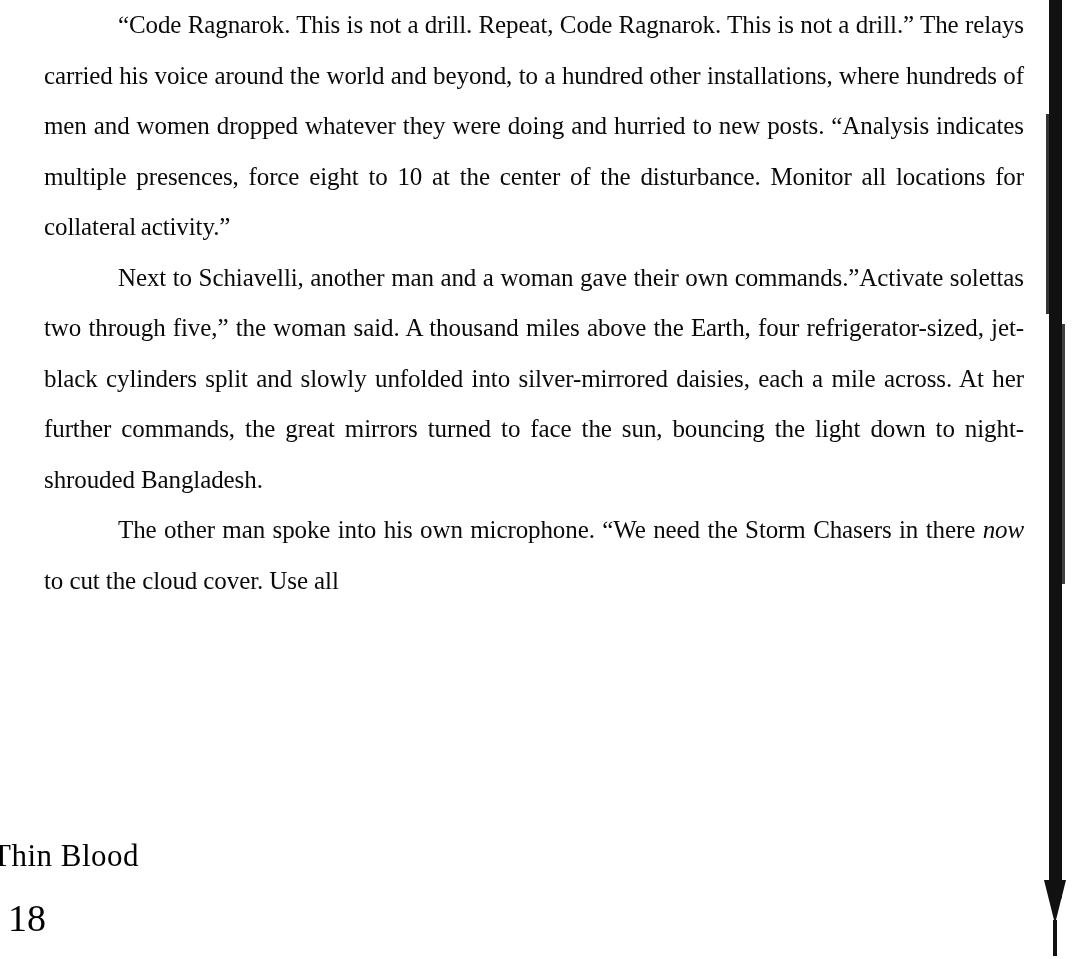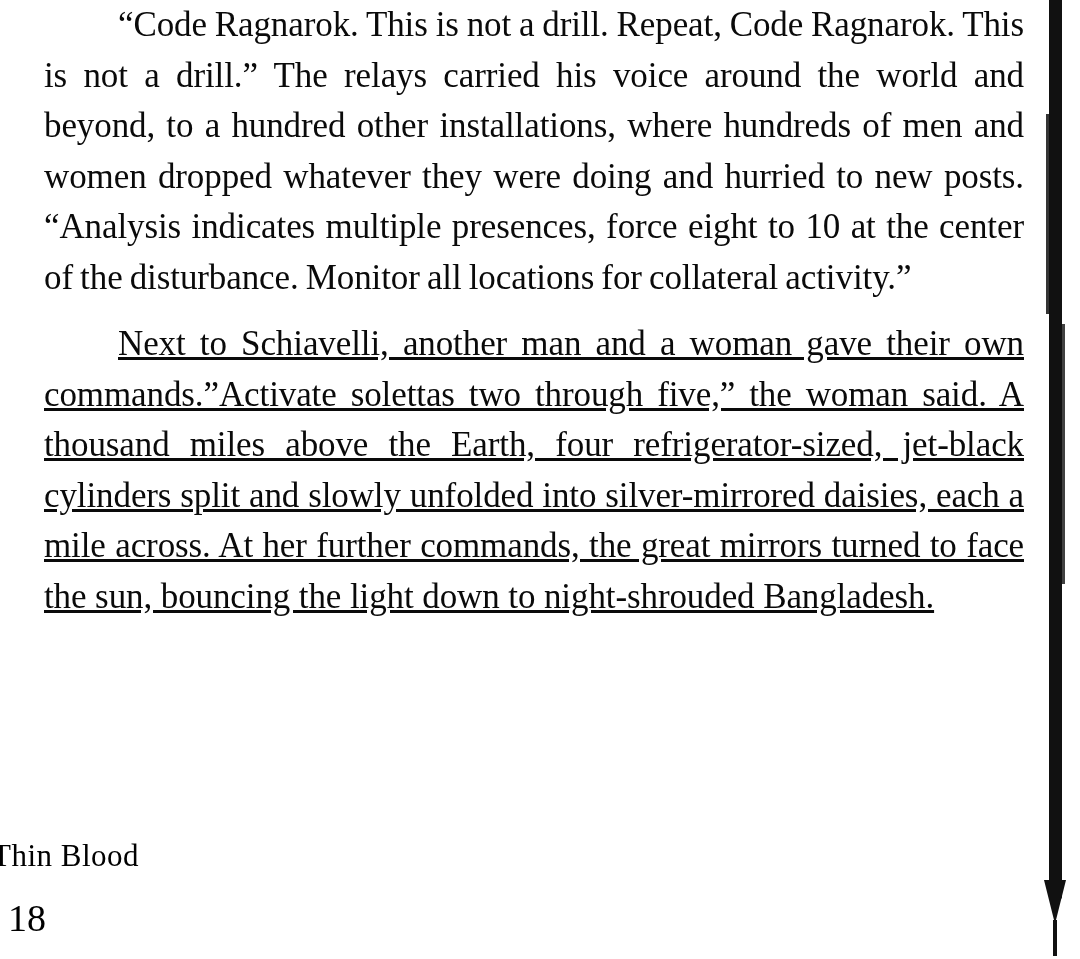--- a/index.html
+++ b/index.html
@@ -24,21 +24,21 @@
   
   .text-column {
     position: absolute;
     left: 44px;
     top: 0px;
     width: 980px;
   }
 
   .para {
     font-family: "Liberation Serif", serif;
-    font-size: 35px;
+    font-size: 25px;
     line-height: 50.5px;
     text-align: justify;
     text-justify: inter-word;
     margin: 0;
     color: #0a0a0a;
     letter-spacing: -0.1px;
   }
 
   .para .indent {
     display: inline-block;
@@ -48,22 +48,21 @@
   .para em {
     font-style: italic;
   }
 
   
   .para.p1 { word-spacing: -1.5px; }
   .para.p2 { word-spacing: 0px; }
   .para.p3 { word-spacing: 0px; }
 
   .para + .para {
-    margin-top: 16px;
-    text-decoration: underline;
+    margin-top: 0px;
   }
 
   
   .running-head {
     position: absolute;
     left: -8px;
     top: 838px;
     font-family: "Liberation Serif", serif;
     font-size: 31px;
     letter-spacing: 0.5px;
@@ -141,20 +140,21 @@
 <body>
 
 <div class="page">
 
   <div class="text-column">
 
     <p class="para p1"><span class="indent"></span><span>“Code Ragnarok. This is not a drill. Repeat, Code Ragnarok. This is not a drill.” The relays carried his voice around the world and beyond, to a hundred other installations, where hundreds of men and women dropped whatever they were doing and hurried to new posts. “Analysis indicates multiple presences, force eight to 10 at the center of the disturbance. Monitor all locations for collateral activity.”</span></p>
 
     <p class="para p2"><span class="indent"></span><span>Next to Schiavelli, another man and a woman gave their own commands.”Activate solettas two through five,” the woman said. A thousand miles above the Earth, four refrigerator-sized, jet-black cylinders split and slowly unfolded into silver-mirrored daisies, each a mile across. At her further commands, the great mirrors turned to face the sun, bouncing the light down to night-shrouded Bangladesh.</span></p>
 
+    <p class="para p3"><span class="indent"></span><span>The other man spoke into his own microphone. “We need the Storm Chasers in there </span><em>now</em><span> to cut the cloud cover. Use all</span></p>
 
   </div>
 
   <div class="running-head">
     <span>Thin Blood</span>
   </div>
 
   <div class="folio">
     <span>18</span>
   </div>

